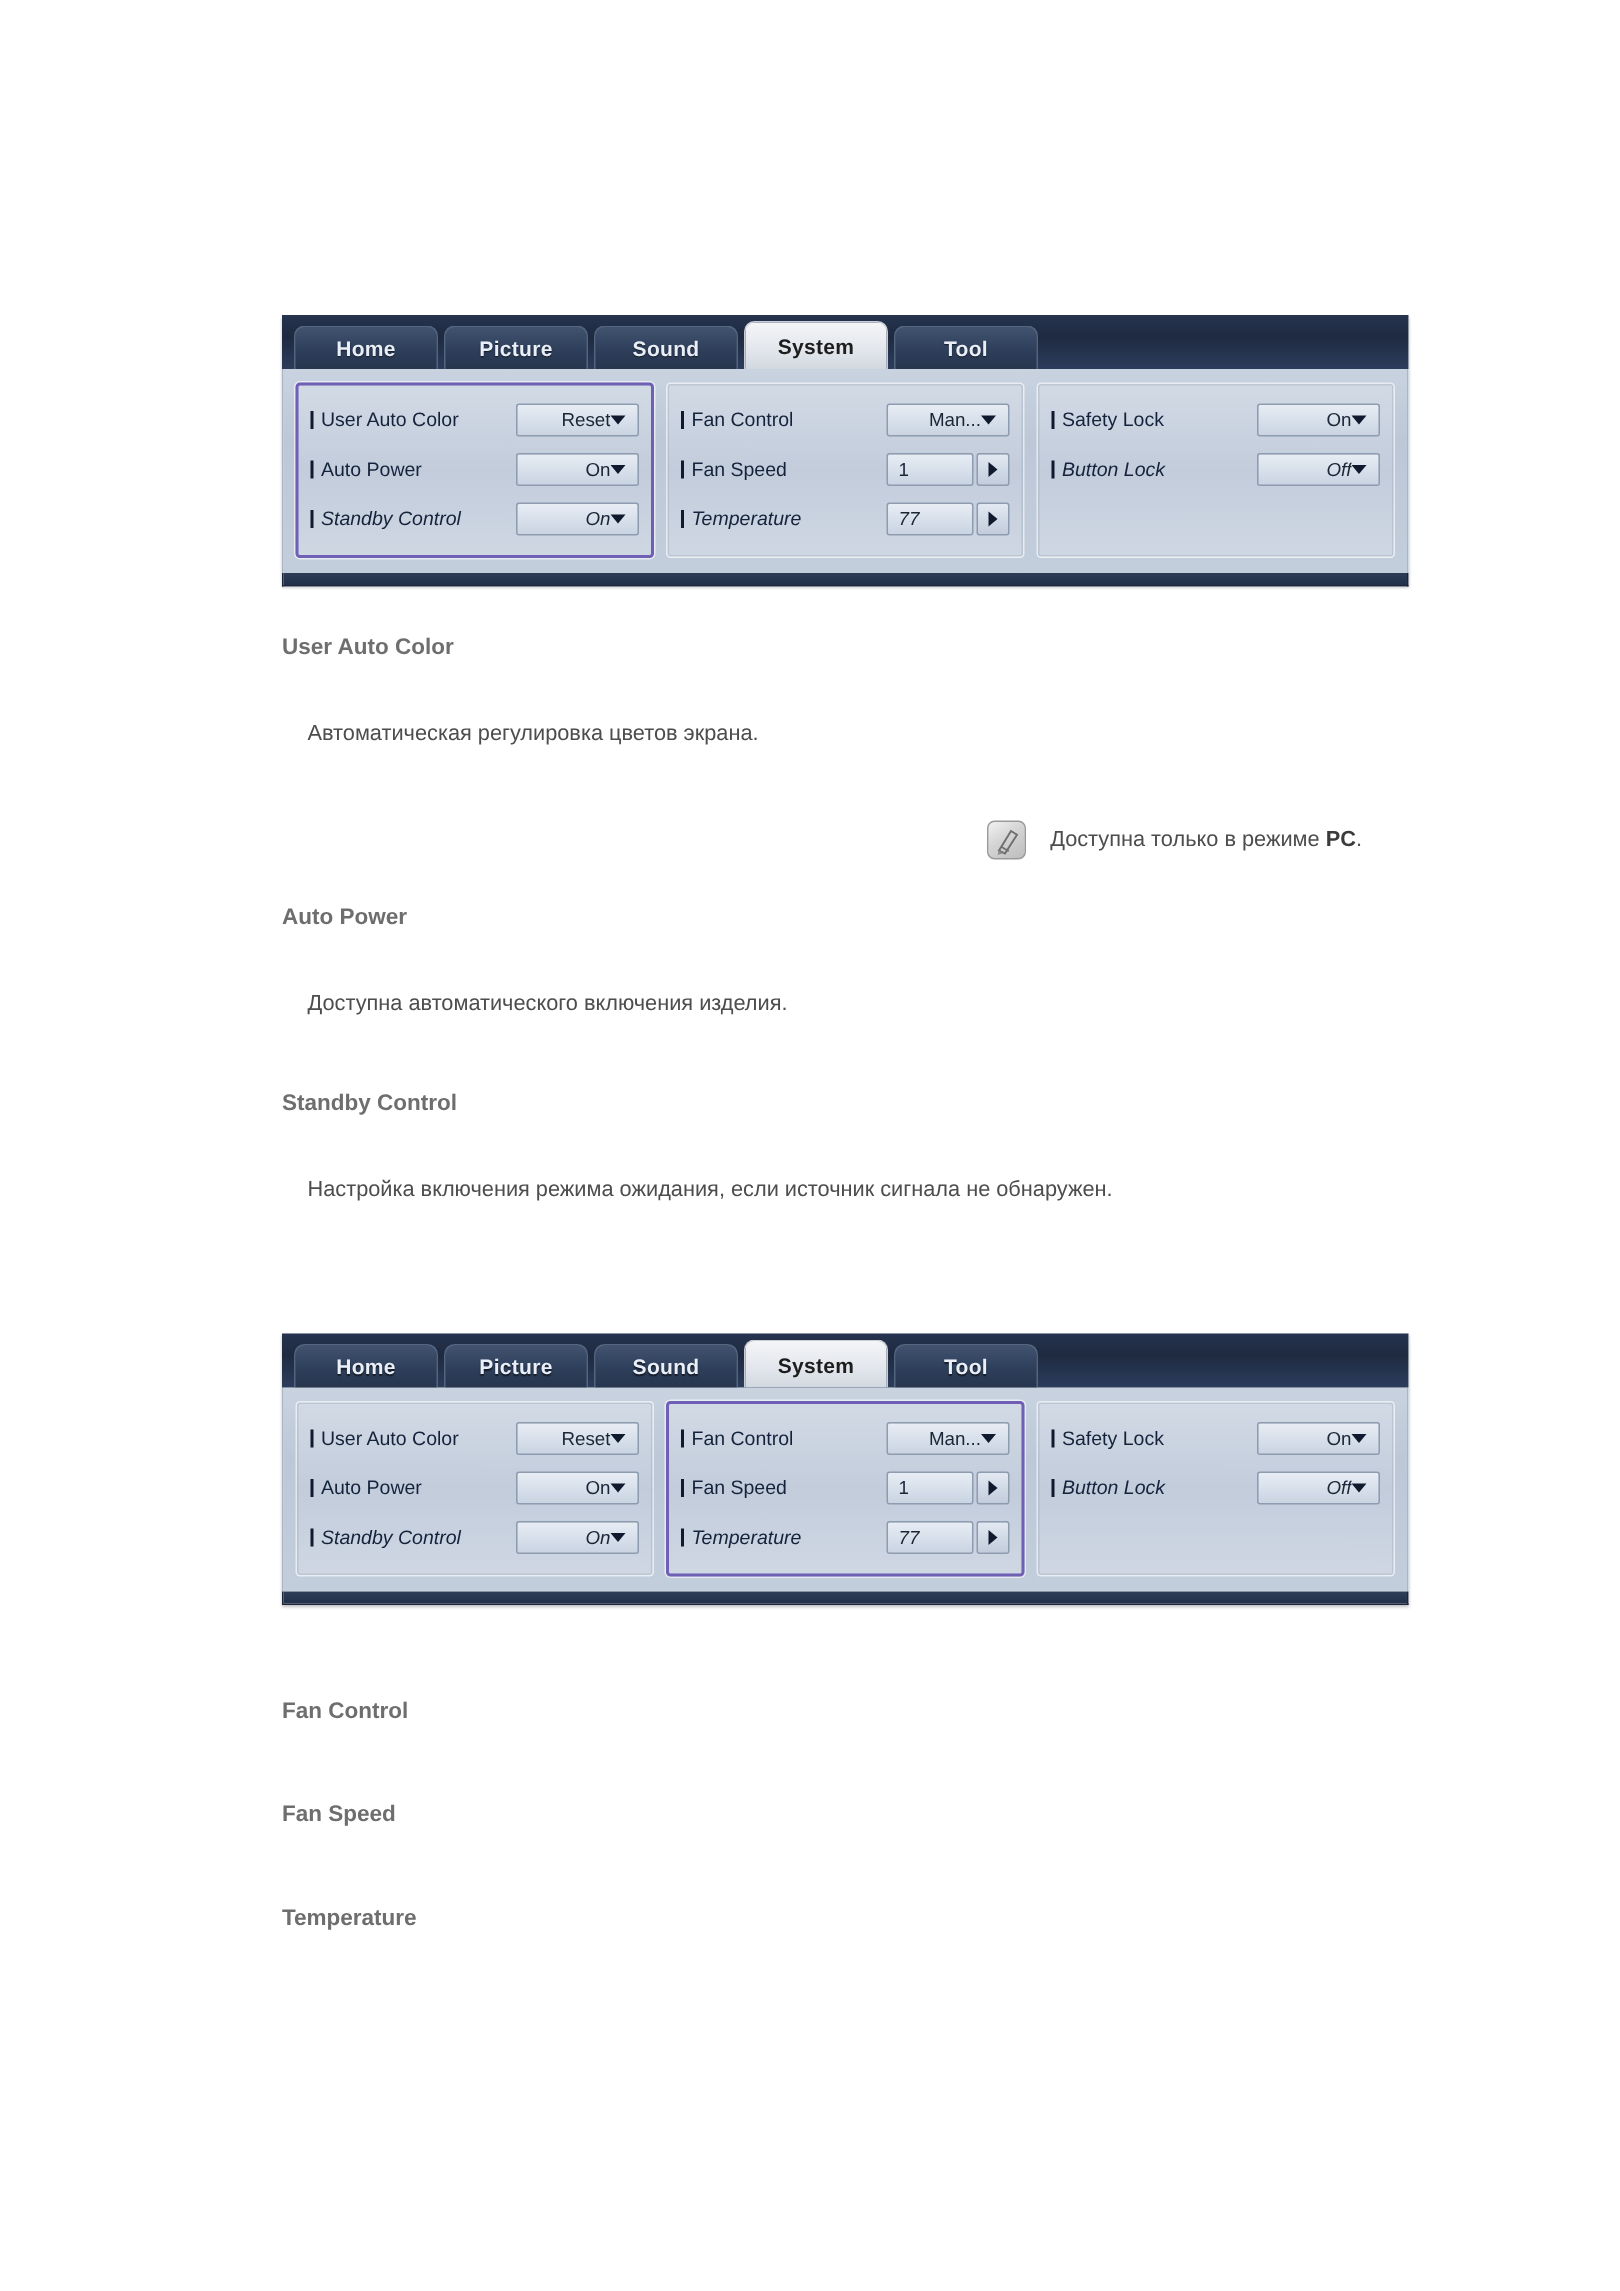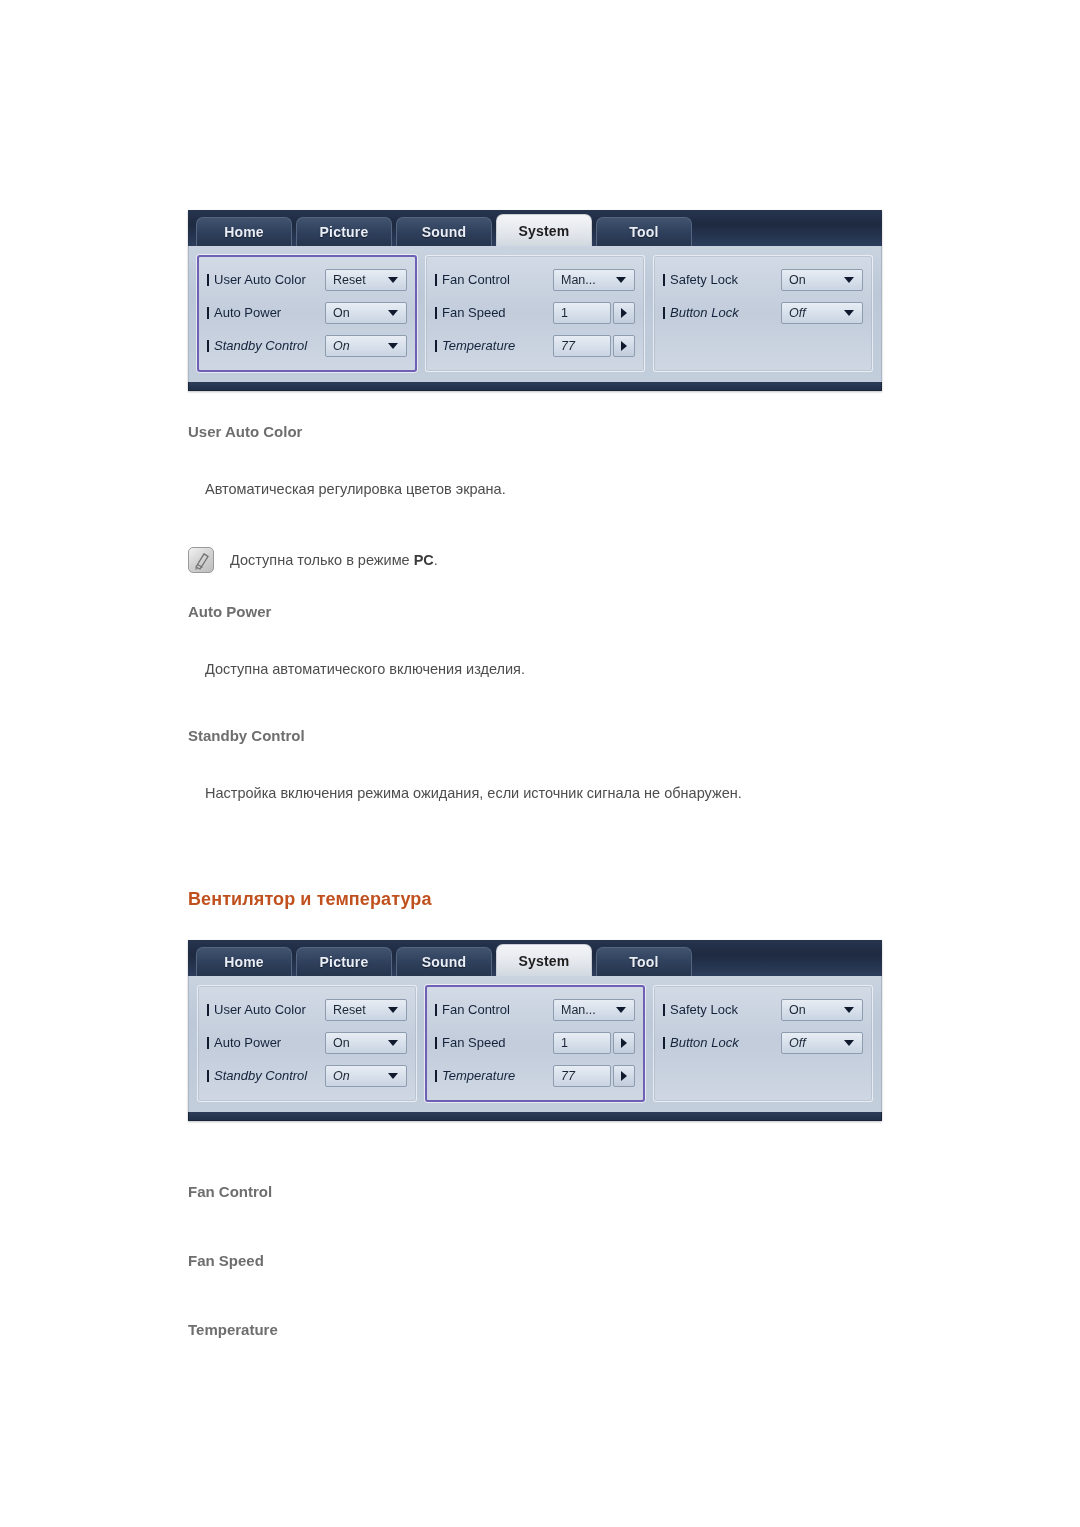--- a/index.html
+++ b/index.html
@@ -32,39 +32,40 @@
     font-size:14.5px;
     line-height:1.45;
     margin:17px;
   }
 
   .gap-sub-to-para { height:22px; }
   .gap-para-to-sub { height:30px; }
   .gap-big { height:38px; }
 
   
-  .note-row { display:flex; align-items:center; gap:16px; }
+  .note-row { display:flex; align-items:center; gap:16px;justify-content:flex-end; }
   .note-icon {
     width:26px; height:26px; flex:0 0 26px;
     border-radius:5px;
     background:linear-gradient(145deg,#f2f2f2 0%,#d4d4d4 45%,#bdbdbd 100%);
     border:1px solid #9a9a9a;
     position:relative;
     overflow:hidden;
   }
   .note-icon svg { position:absolute; left:3px; top:2px; }
   .note-text { color:#4d4d4d; font-size:14.5px; }
   .note-text b { font-weight:bold; color:#3b3b3b; }
 
   
   .osd {
-    width:694px;
+    width:751px;
     position:relative;
     font-family:"Liberation Sans", sans-serif;
     box-shadow:0 1px 2px rgba(0,0,0,.25);
+    text-align:right;
   }
   .osd-tabs {
     height:36px;
     background:linear-gradient(180deg,#26344f 0%,#1e2a40 40%,#2c3d5c 100%);
     display:flex;
     align-items:flex-end;
     padding-left:8px;
     position:relative;
   }
   .osd-tab {
@@ -304,21 +305,20 @@
       <div class="gap-para-to-sub"></div>
       <div class="h-sub">Auto Power</div>
       <div class="gap-sub-to-para"></div>
       <div class="para">Доступна автоматического включения изделия.</div>
       <div class="gap-para-to-sub"></div>
       <div class="h-sub">Standby Control</div>
       <div class="gap-sub-to-para"></div>
       <div class="para">Настройка включения режима ожидания, если источник сигнала не обнаружен.</div>
       <div class="gap-para-to-sub"></div>
       <div class="gap-big"></div>
-      <div class="h-section">Вентилятор и температура</div>
       <div class="osd">
         <div class="osd-tabs">
           <div class="osd-tab">Home</div>
           <div class="osd-tab">Picture</div>
           <div class="osd-tab">Sound</div>
           <div class="osd-tab active">System</div>
           <div class="osd-tab">Tool</div>
         </div>
         <div class="osd-body">
           <div class="osd-col">

